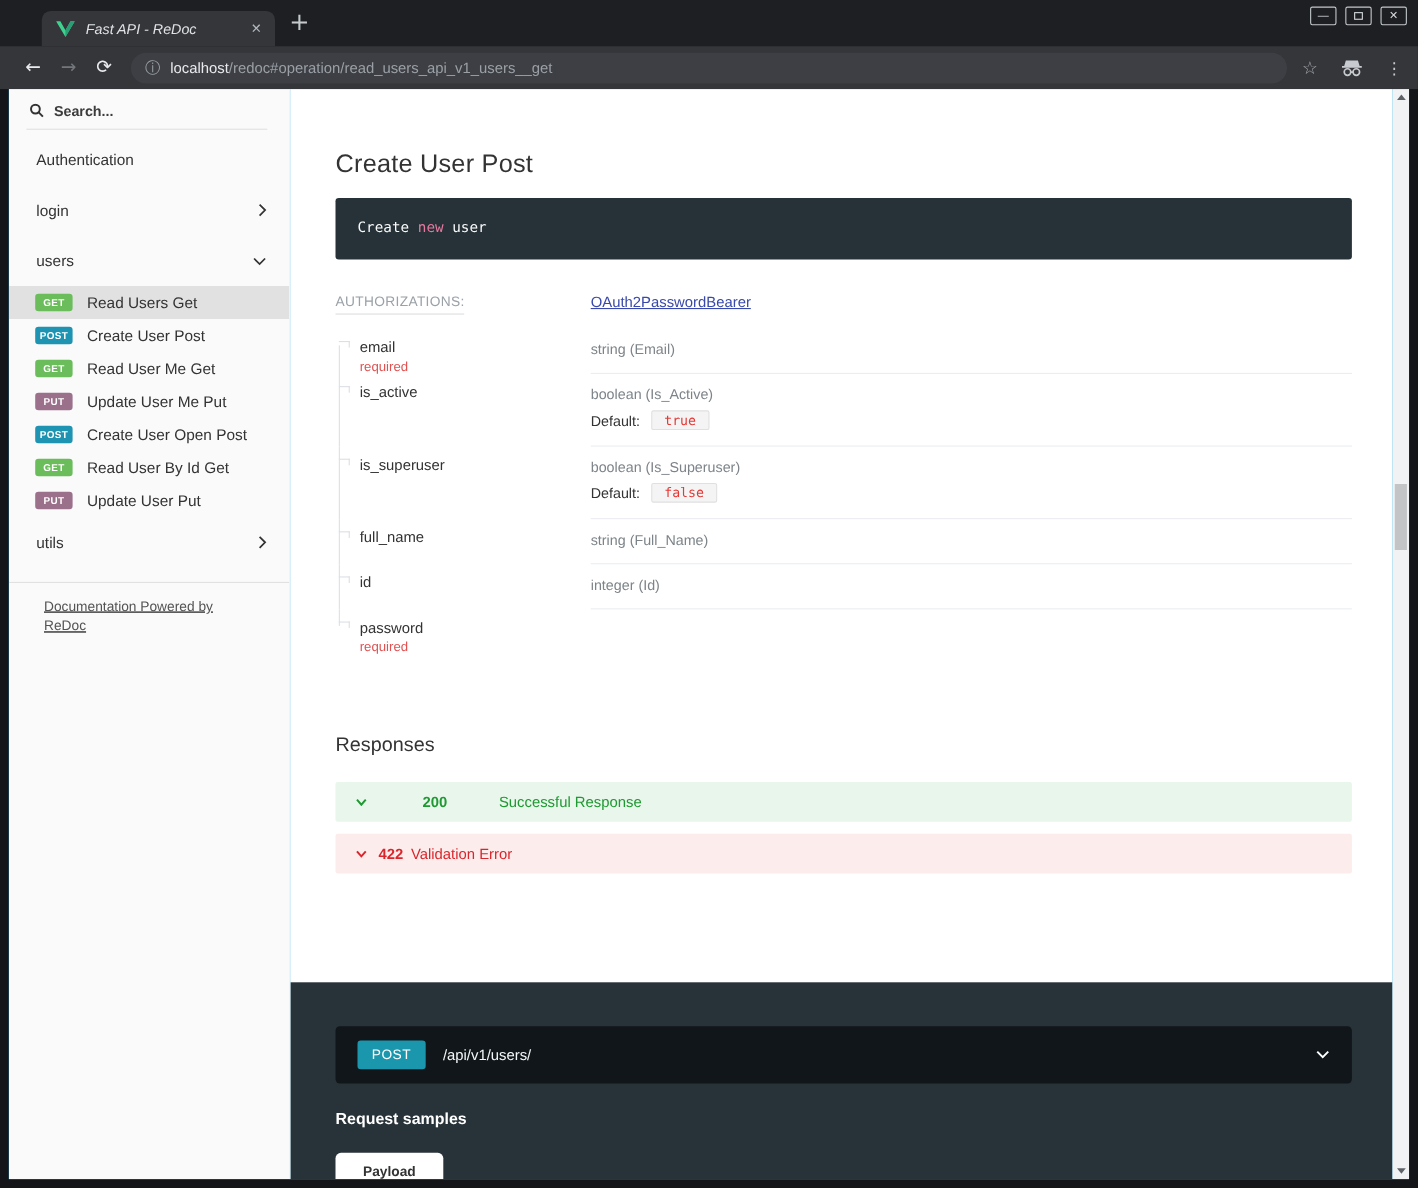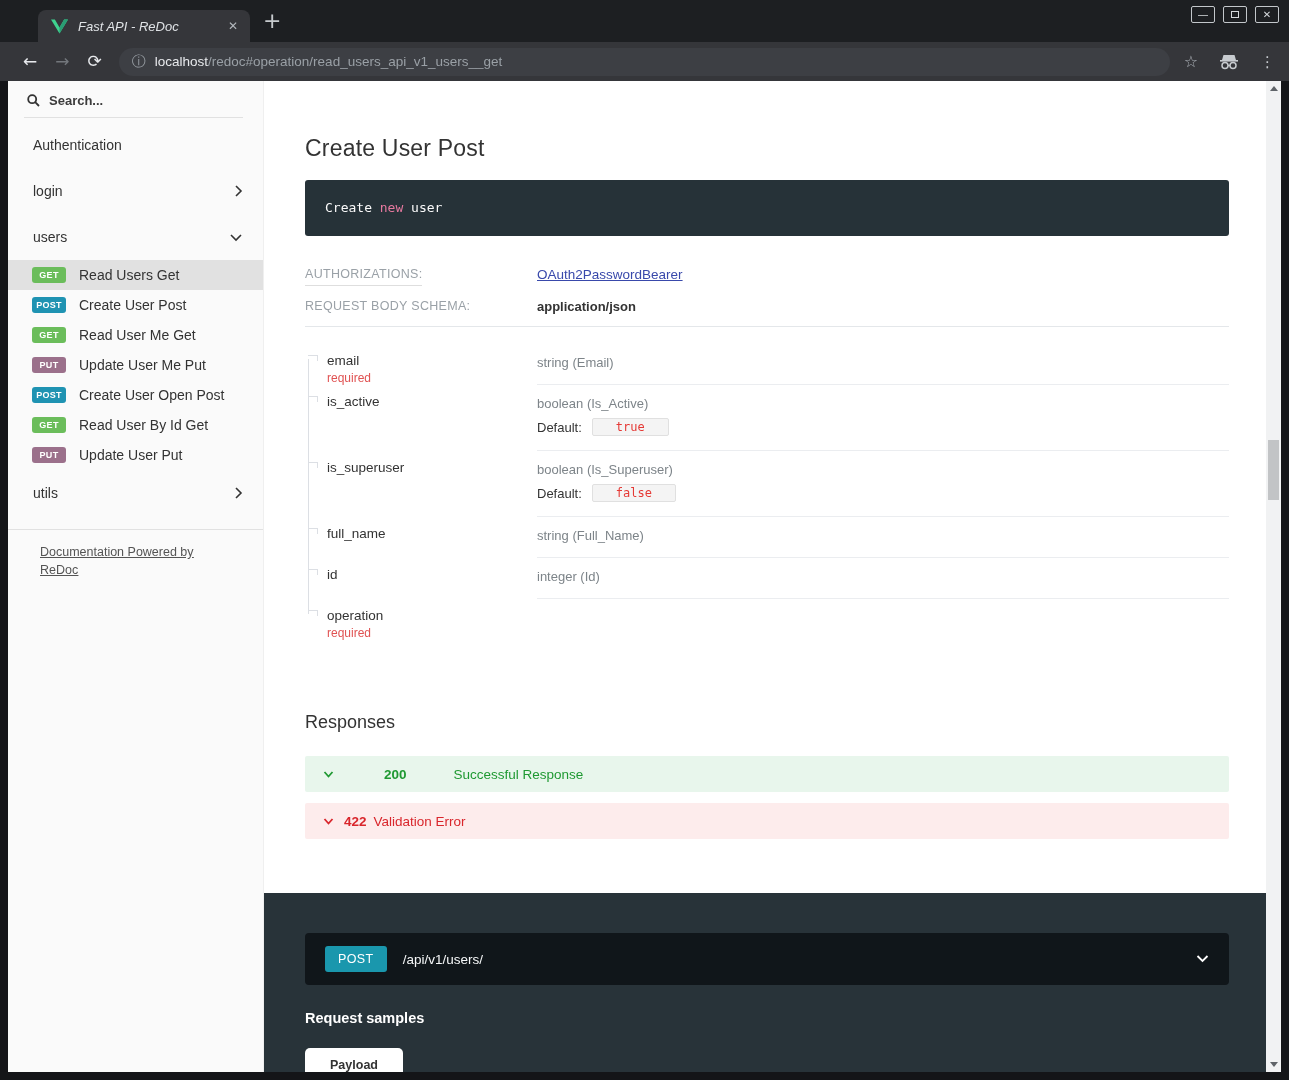--- a/index.html
+++ b/index.html
@@ -93,21 +93,21 @@
   .frow.last  .fname::before { bottom:auto; height:15px; }
   .fname::after { content:''; position:absolute; left:3px; top:11px; width:9px; height:5px;
                   border-top:1px solid #dcdfe4; border-right:1px solid #dcdfe4; }
   .req { display:block; color:var(--c-required,#e05252); font-size:12px; margin-top:3px; }
   .ftype { flex:1; padding:11px 0 14px; border-bottom:1px solid #ebedf0;
            font-size:13px; color:#7d8489; }
   .def-line { margin-top:7px; display:flex; align-items:center; }
   .def-lbl { color:#333; font-size:13px; }
   .chip { margin-left:10px; font-family:"DejaVu Sans Mono", monospace; font-size:12px;
           color:var(--c-chip_text,#e53935); background:#f4f4f4; border:1px solid #e0e0e0;
-          border-radius:2px; padding:1px 23px; }
+          border-radius:2px; padding:1px 11px; }
 
   
   .resp-title { margin-top:72px; font-size:18px; font-weight:500; color:#333; }
   .resp { height:36px; border-radius:2px; display:flex; align-items:center;
           padding:0 0 0 18px; margin-top:11px; font-size:13.5px; }
   .resp.ok   { background:var(--c-success_bg,#e8f6ec); color:var(--c-success,#1f9932); margin-top:23px;gap:40px; }
   .resp.err  { background:var(--c-error_bg,#fdecec);  color:var(--c-error,#d9262c); }
   .resp .code { font-weight:700; margin:0 7px 0 10px; }
   .resp svg { flex:0 0 auto; }
 
@@ -261,24 +261,20 @@
 
         <h1 class="op-title">Create User Post</h1>
 
         <div class="desc-code"><span>Create </span><span class="kw">new</span><span> user</span></div>
 
         <div class="kv auth">
           <div class="kv-label"><span class="und">AUTHORIZATIONS:</span></div>
           <a class="kv-link" href="#">OAuth2PasswordBearer</a>
         </div>
 
-        <div class="kv rbs">
-          <div class="kv-label">REQUEST BODY SCHEMA:</div>
-          <span class="kv-strong">application/json</span>
-        </div>
 
         <div class="schema">
 
           <div class="frow first">
             <div class="fname">
               <span>email</span>
               <span class="req">required</span>
             </div>
             <div class="ftype">
               <span>string (Email)</span>
@@ -324,21 +320,21 @@
             <div class="fname">
               <span>id</span>
             </div>
             <div class="ftype">
               <span>integer (Id)</span>
             </div>
           </div>
 
           <div class="frow last">
             <div class="fname">
-              <span>operation</span>
+              <span>password</span>
               <span class="req">required</span>
             </div>
           </div>
 
         </div>
 
         <div class="resp-title">Responses</div>
 
         <div class="resp ok">
           <svg width="11" height="7" viewBox="0 0 11 7">

